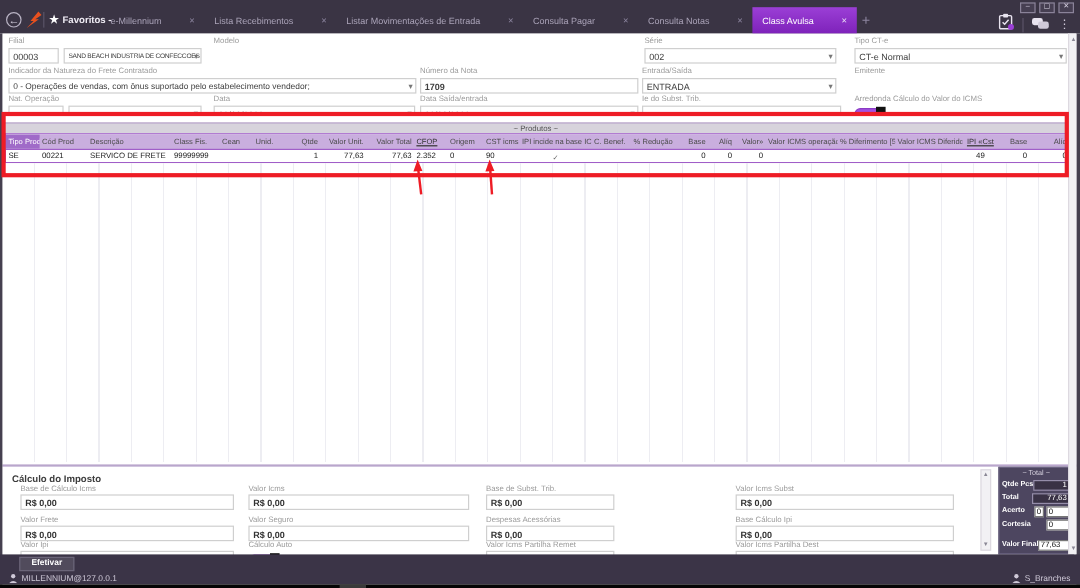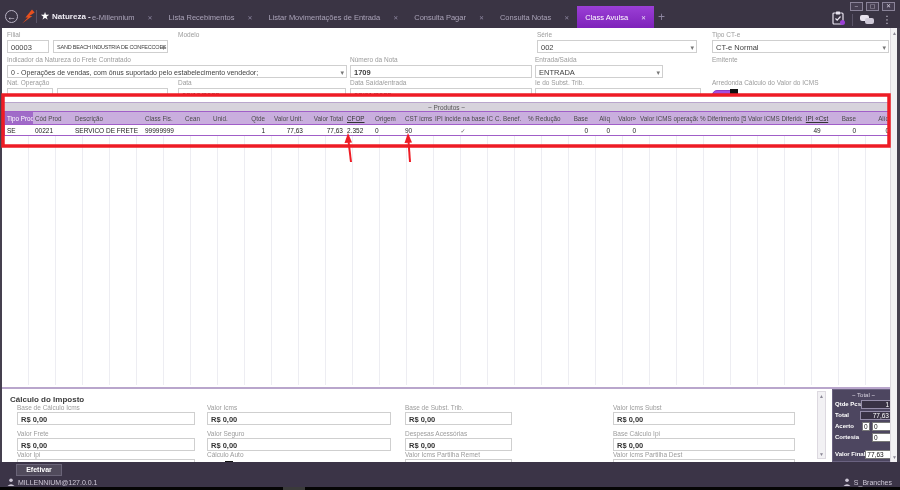--- a/index.html
+++ b/index.html
@@ -12,21 +12,21 @@
   .winbtn { width:13px; height:9px; border:1px solid #8a8399; color:#d8d3e2; font-size:6px;
             line-height:7px; text-align:center; background:#463f52; }
   .backbtn { position:absolute; left:5px; top:10px; width:13px; height:13px; border:1px solid #b9b3c4;
              border-radius:50%; color:#d8d3e2; font-size:9px; line-height:12px; text-align:center; }
   .logo { position:absolute; left:22px; top:9px; }
   .vdiv { position:absolute; left:36px; top:10px; width:1px; height:13px; background:#5a5468; }
   .fav { position:absolute; left:41px; top:11px; display:flex; align-items:center; gap:3px;
          color:#efecf4; font-size:8px; font-weight:bold; }
   .fav .star { font-size:9px; color:#fff; }
   .tabs { position:absolute; left:84px; top:6px; height:22px; display:flex; align-items:stretch; }
-  .tab { display:flex; align-items:center; gap:13px; padding:0 8px; color:#aaa3b8; font-size:7.5px;
+  .tab { display:flex; align-items:center; gap:23px; padding:0 8px; color:#aaa3b8; font-size:7.5px;
          white-space:nowrap; cursor:default; }
   .tab .tclose { font-size:6px; color:#8d86a0; }
   .tab.active { background:linear-gradient(#9b3fd6,#7e22ba); color:#fff; }
   .tab.active .tclose { color:#e8dcf5; }
   .newtab { margin-left:4px; color:#8d86a0; font-size:12px; line-height:22px; }
   .tbicons { position:absolute; right:8px; top:11px; display:flex; align-items:center; gap:7px; }
   .tbicons .sep { width:1px; height:12px; background:#5a5468; }
   .kebab { color:#cfc9d8; font-size:10px; line-height:12px; }
 
   
@@ -115,21 +115,21 @@
     </div>
     <div class="backbtn">←</div>
     <div class="logo">
       <svg width="13" height="15" viewBox="0 0 13 15">
         <path d="M0,14.5 L6,8.5 L3.4,8.5 L10,0.5 L12.6,3.4 L7.4,7 L10.4,7 Z" fill="#e8501e"></path>
       </svg>
     </div>
     <div class="vdiv"></div>
     <div class="fav">
       <span class="star">★</span>
-      <span>Natureza -</span>
+      <span>Favoritos -</span>
     </div>
     <div class="tabs" id="tabs">
         <div class="tab">
           <span class="tlabel">e-Millennium</span>
           <span class="tclose">✕</span>
         </div>
         <div class="tab">
           <span class="tlabel">Lista Recebimentos</span>
           <span class="tclose">✕</span>
         </div>
@@ -221,21 +221,21 @@
     <div class="fg" style="left:348px; top:28px;">
       <div class="lbl">Número da Nota</div>
       <div class="crow">
         <div class="ctl noarrow" style="width:182px; font-weight:bold;">1709</div>
       </div>
     </div>
 
     <div class="fg" style="left:533px; top:28px;">
       <div class="lbl">Entrada/Saída</div>
       <div class="crow">
-        <div class="ctl" style="width:128px;">
+        <div class="ctl" style="width:162px;">
           <span>ENTRADA</span>
           <span class="dd">▾</span>
         </div>
       </div>
     </div>
 
     <div class="fg" style="left:710px; top:28px;">
       <div class="lbl">Emitente</div>
     </div>
 

